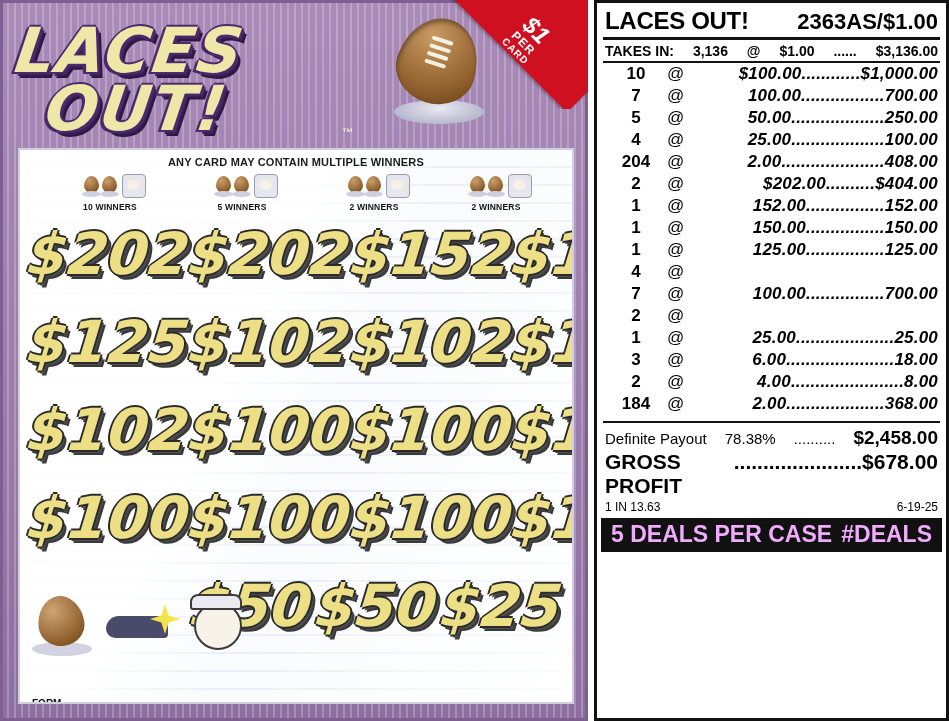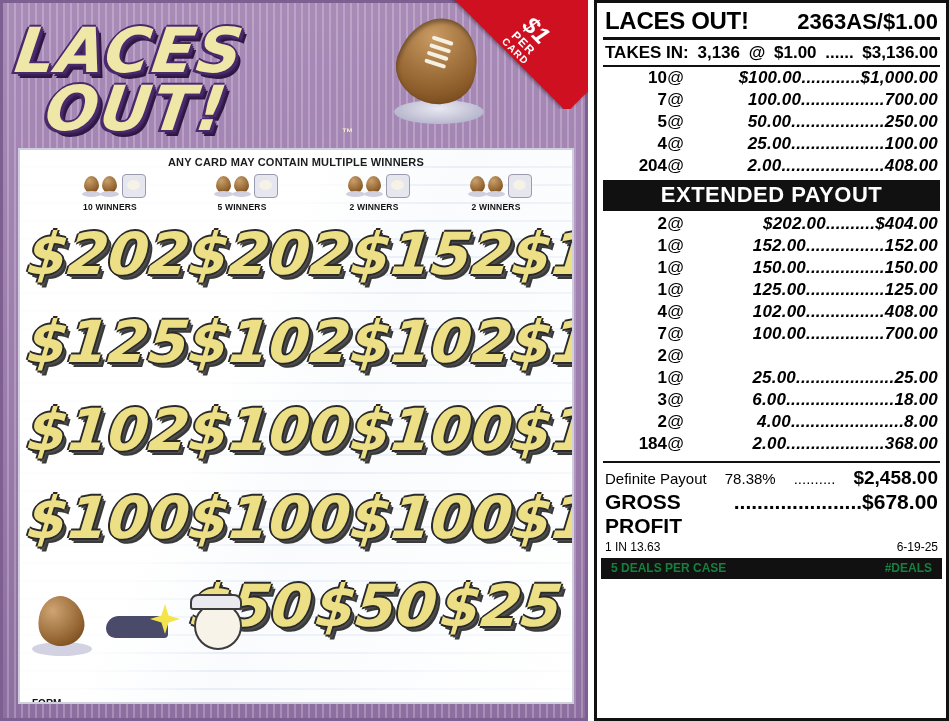--- a/index.html
+++ b/index.html
@@ -90,31 +90,31 @@
   #form{position:absolute;left:12px;top:548px;font-size:10px;font-weight:bold;color:#111;line-height:1.25;}
 
   
   #sheet{position:absolute;left:594px;top:0;width:355px;height:721px;background:#fff;border:3px solid #111;box-sizing:border-box;
      font-family:"Liberation Sans",sans-serif;color:#000;}
   .rule{height:3px;background:#111;margin:0 6px;}
   .rule.thin{height:2px;}
   #sheet-head{display:flex;justify-content:space-between;align-items:baseline;padding:4px 8px 2px 8px;border-radius:12px;}
   #sheet-title{font-size:24px;font-weight:bold;letter-spacing:-.3px;}
   #sheet-code{font-size:22px;font-weight:bold;}
-  #takes{display:flex;justify-content:space-between;font-size:17px;font-weight:bold;padding:3px 8px 2px 8px;white-space:nowrap;}
+  #takes{display:flex;justify-content:space-between;font-size:14px;font-weight:bold;padding:3px 8px 2px 8px;white-space:nowrap;}
   .prow{display:grid;grid-template-columns:62px 16px 1fr;font-size:17px;padding:1px 8px;align-items:baseline;}
-  .prow .qty{text-align:right;font-weight:bold;}
+  .prow .qty{text-align:center;font-weight:bold;}
   .prow .at{text-align:center;}
   .prow .amt{text-align:right;font-weight:bold;letter-spacing:.2px;font-style:italic;}
   #ext{background:#111;color:#fff;text-align:center;font-size:22px;font-weight:bold;letter-spacing:.5px;padding:2px 0 3px 0;margin:3px 6px 2px 6px;}
   #defpay{display:flex;justify-content:space-between;align-items:baseline;font-size:15px;padding:4px 8px 0 8px;}
   #defpay .v{font-size:19px;font-weight:bold;}
   #gross{display:flex;justify-content:space-between;align-items:baseline;font-size:21px;font-weight:bold;padding:1px 8px 2px 8px;}
   #oddsrow{display:flex;justify-content:space-between;font-size:12px;padding:0 8px 2px 8px;}
-  #deals{background:#111;color:#15803d;display:flex;justify-content:space-between;font-size:12px;font-weight:bold;padding:3px 10px 4px 10px;margin:2px 4px 4px 4px;}
+  #deals{background:#111;color:#f0abfc;display:flex;justify-content:space-between;font-size:23px;font-weight:bold;padding:3px 10px 4px 10px;margin:2px 4px 4px 4px;}
   .dots{display:inline-block;}
 </style>
 </head>
 <body>
 
 <div id="root">
 
   <div id="card">
     <div id="card-bg"></div>
     <div id="card-border"></div>
@@ -286,21 +286,20 @@
         <span class="at">@</span>
         <span class="amt"><span>25.00</span><span>...................</span><span>100.00</span></span>
       </div>
       <div class="prow">
         <span class="qty">204</span>
         <span class="at">@</span>
         <span class="amt"><span>2.00</span><span>.....................</span><span>408.00</span></span>
       </div>
     </div>
 
-    <div id="ext">EXTENDED PAYOUT</div>
 
     <div>
       <div class="prow">
         <span class="qty">2</span>
         <span class="at">@</span>
         <span class="amt"><span>$202.00</span><span>..........</span><span>$404.00</span></span>
       </div>
       <div class="prow">
         <span class="qty">1</span>
         <span class="at">@</span>
@@ -312,21 +311,20 @@
         <span class="amt"><span>150.00</span><span>................</span><span>150.00</span></span>
       </div>
       <div class="prow">
         <span class="qty">1</span>
         <span class="at">@</span>
         <span class="amt"><span>125.00</span><span>................</span><span>125.00</span></span>
       </div>
       <div class="prow">
         <span class="qty">4</span>
         <span class="at">@</span>
-        <span class="amt"><span>102.00</span><span>................</span><span>408.00</span></span>
       </div>
       <div class="prow">
         <span class="qty">7</span>
         <span class="at">@</span>
         <span class="amt"><span>100.00</span><span>................</span><span>700.00</span></span>
       </div>
       <div class="prow">
         <span class="qty">2</span>
         <span class="at">@</span>
       </div>

